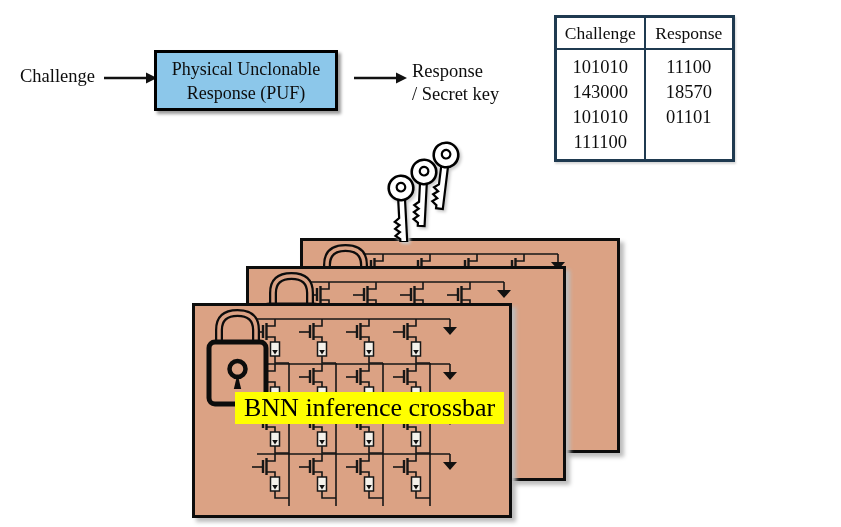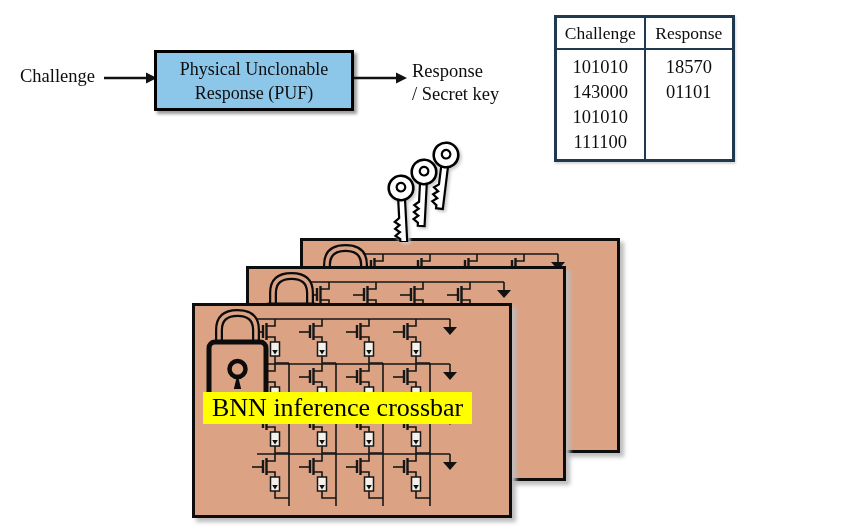--- a/index.html
+++ b/index.html
@@ -6,21 +6,21 @@
   .canvas{
     position:relative;width:841px;height:527px;background:#ffffff;overflow:hidden;
     font-family:"Liberation Serif","DejaVu Serif",serif;color:#0d0d0d;
   }
   
   .flow-label-in{position:absolute;left:20px;top:65px;font-size:18.5px;line-height:23px;}
   .arrow-svg{position:absolute;width:54px;height:14px;}
   .arrow-1{left:104px;top:71px;}
   .arrow-2{left:354px;top:71px;}
   .puf-box{
-    position:absolute;left:154px;top:50px;width:200px;height:61px;box-sizing:border-box;
+    position:absolute;left:154px;top:50px;width:184px;height:61px;box-sizing:border-box;
     background:var(--puf-fill,#8cc7ea);border:3px solid #000;
     box-shadow:3px 3px 3px #9b9b9b;
     display:flex;flex-direction:column;justify-content:center;align-items:center;
     font-size:18px;line-height:24px;text-align:center;
   }
   .flow-label-out{position:absolute;left:412px;top:60px;font-size:18.5px;line-height:22.5px;}
   
   .crp-table{
     position:absolute;left:554px;top:15px;width:181px;box-sizing:border-box;
     display:flex;background:#fff;border:3px solid var(--table-border,#1f3a50);
@@ -37,21 +37,21 @@
     position:absolute;width:320px;height:215px;box-sizing:border-box;
     background:var(--card-fill,#dba284);border:3px solid #0d0d0d;
     box-shadow:4px 4px 4px #bdbdbd;
   }
   .card-back{left:300px;top:238px;z-index:1;}
   .card-middle{left:246px;top:266px;z-index:2;}
   .card-front{left:192px;top:303px;z-index:3;}
   .circuit-slot{position:absolute;left:0;top:0;width:314px;height:209px;}
   .circuit-slot svg{display:block;}
   .bnn-label{
-    position:absolute;left:8px;top:86px;z-index:4;
+    position:absolute;left:40px;top:86px;z-index:4;
     background:var(--highlight,#ffff00);color:#000;
     font-size:26px;line-height:32px;padding:0 9px;white-space:nowrap;
   }
   
   .keys-svg{position:absolute;left:364px;top:138px;z-index:5;
     filter:drop-shadow(2px 2px 1.5px #c9c9c9);}
 </style>
 </head>
 <body>
 
@@ -85,20 +85,21 @@
       <div class="crp-cells">
         <div class="crp-cell">101010</div>
         <div class="crp-cell">143000</div>
         <div class="crp-cell">101010</div>
         <div class="crp-cell">111100</div>
       </div>
     </div>
     <div class="crp-col">
       <div class="crp-header">Response</div>
       <div class="crp-cells">
+        <div class="crp-cell">11100</div>
         <div class="crp-cell">18570</div>
         <div class="crp-cell">01101</div>
       </div>
     </div>
   </div>
 
   <div class="card card-back">
     <div class="circuit-slot">
         <svg width="314" height="209" viewBox="0 0 314 209">
           <g stroke="#161616" stroke-width="1.6" fill="none">

